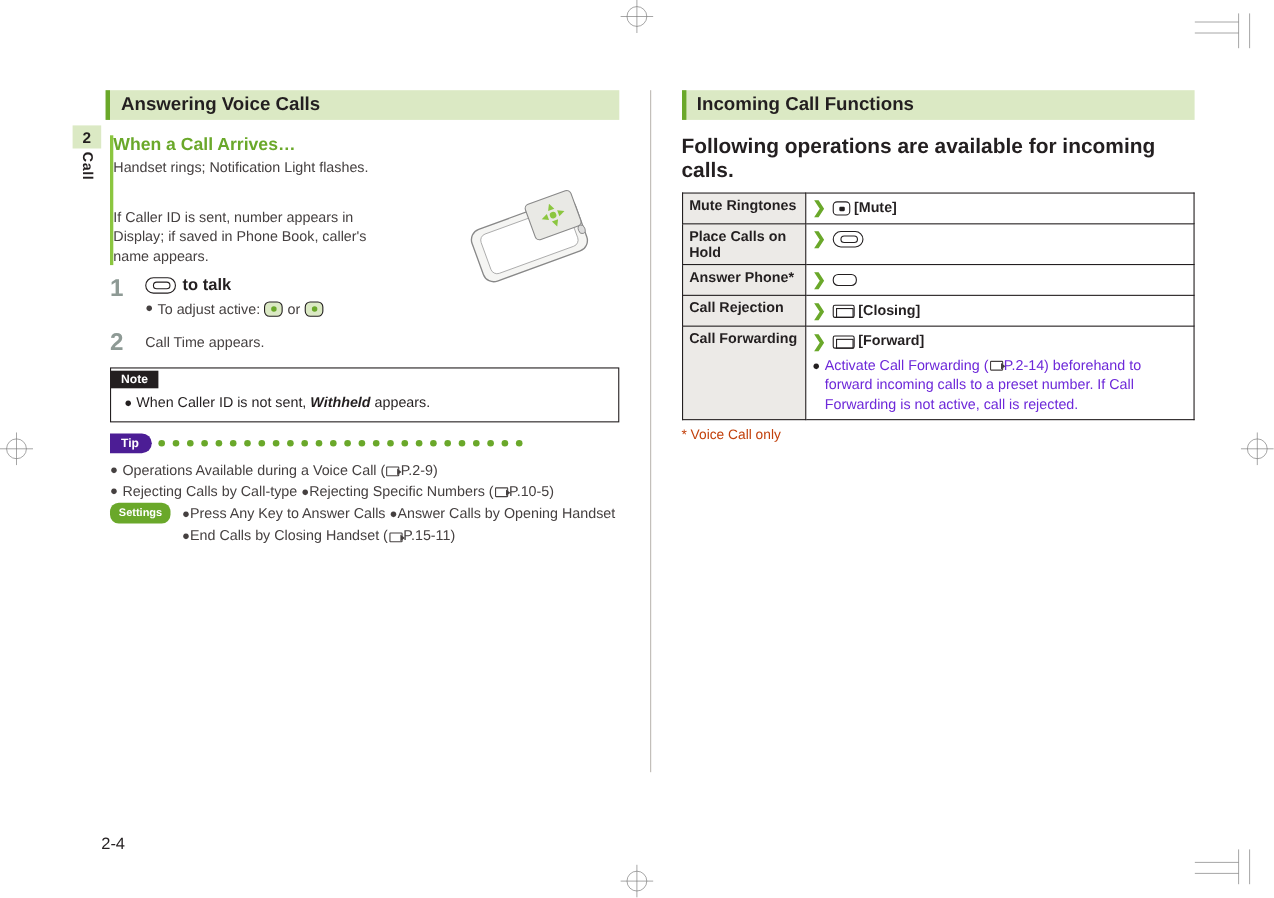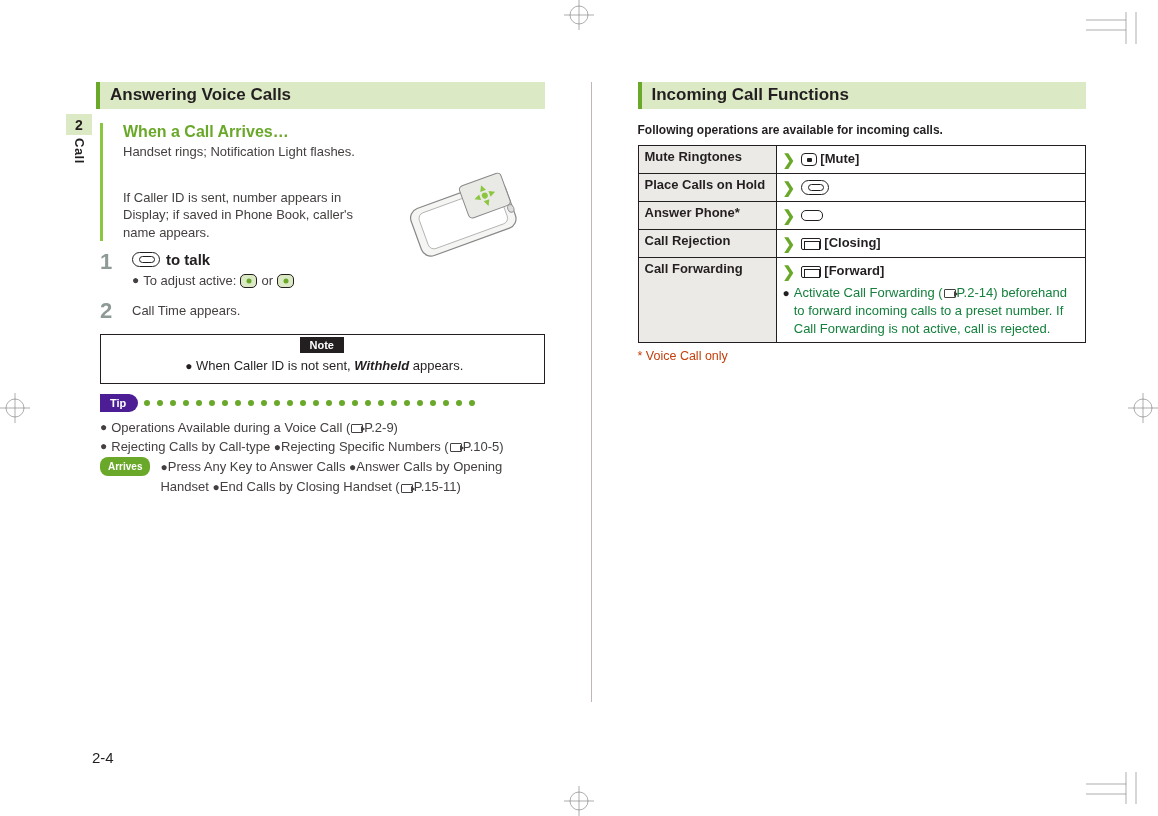--- a/index.html
+++ b/index.html
@@ -49,21 +49,21 @@
     left: 0px;
     writing-mode: vertical-rl;
     font-weight: bold;
     font-size: 13px;
     color: #231f20;
     letter-spacing: 0.5px;
   }
   .columns {
     flex: 1;
     display: flex;
-    gap: 46px;
+    gap: 28px;
   }
   .col {
     flex: 1;
     position: relative;
   }
   .col-divider {
     width: 0;
     border-left: 1px solid #bdb8b3;
     margin: 0 0;
     height: 620px;
@@ -73,21 +73,21 @@
     border-left: 4px solid #6aa82a;
     padding: 3px 10px 4px;
     font-weight: bold;
     font-size: 17px;
     color: #231f20;
     margin-bottom: 14px;
     font-stretch: condensed;
   }
   .subheader-block {
     border-left: 3px solid #8bc63f;
-    padding-left: 20px;
+    padding-left: 0;
     margin-left: 4px;
   }
   .subheader {
     color: #6aa82a;
     font-weight: bold;
     font-size: 16px;
     margin-bottom: 2px;
     font-stretch: condensed;
   }
   .sub-desc {
@@ -212,21 +212,20 @@
     position:absolute;
     left:5px; top:4px;
     width:5px; height:4px;
     background:#231f20;
     border-radius:1px;
   }
   .note-box {
     border: 1px solid #231f20;
     margin: 12px 0 10px 4px;
     padding-bottom: 4px;
-    text-align: center;
   }
   .note-tab {
     display:inline-block;
     background:#231f20;
     color:#fff;
     font-size:11px;
     font-weight:bold;
     padding:2px 10px;
     margin-left:-1px;
     margin-top:-1px;
@@ -288,38 +287,38 @@
     content:'';
     position:absolute;
     right:-3px; top:1px;
     width:0;height:0;
     border-top:3px solid transparent;
     border-bottom:3px solid transparent;
     border-left:4px solid #454040;
   }
   .intro-bold {
     font-weight:bold;
-    font-size:12px;
+    font-size:19px;
     margin: 0 0 8px 0;
     font-stretch: condensed;
   }
   table.func {
     border-collapse: collapse;
     width: 100%;
     font-size: 13px;
   }
   table.func td {
     border: 1px solid #231f20;
     padding: 3px 6px;
     vertical-align: top;
   }
   table.func td.fname {
     background: #eceae7;
     font-weight: bold;
-    width: 138px;
+    width: 112px;
     font-stretch: condensed;
   }
   table.func td.faction {
     line-height: 1.4;
   }
   .arrow-ico {
     color:#6aa82a;
     font-weight:bold;
     font-size:15px;
     vertical-align:middle;
@@ -328,21 +327,21 @@
   .bracket-label { font-weight:bold; }
   .footnote {
     font-size: 12.5px;
     color:#c2410c;
     margin-top:6px;
     font-stretch: condensed;
   }
   .pagenum {
     position:absolute;
     left: 92px;
-    bottom: 50px;
+    bottom: 40px;
     font-size:15px;
     color:#231f20;
   }
 </style>
 </head>
 <body>
 
 <svg class="crop-mark cm-top" width="30" height="30">
     <circle cx="15" cy="15" r="9" fill="none" stroke="#777"></circle>
     <line x1="15" y1="0" x2="15" y2="30"></line>
@@ -482,21 +481,21 @@
       <div class="tip-list">
         <div class="row">
           <span class="bullet-dot">●</span>
           <span><span>Operations Available during a Voice Call (</span><span class="ref-icon"></span><span>P.2-9)</span></span>
         </div>
         <div class="row">
           <span class="bullet-dot">●</span>
           <span><span>Rejecting Calls by Call-type </span><span class="bullet-dot">●</span><span>Rejecting Specific Numbers (</span><span class="ref-icon"></span><span>P.10-5)</span></span>
         </div>
         <div class="row">
-          <span class="settings-pill">Arrives</span>
+          <span class="settings-pill">Settings</span>
           <span>
             <span class="bullet-dot">●</span><span>Press Any Key to Answer Calls </span><span class="bullet-dot">●</span><span>Answer Calls by Opening Handset </span><span class="bullet-dot">●</span><span>End Calls by Closing Handset (</span><span class="ref-icon"></span><span>P.15-11)</span>
           </span>
         </div>
       </div>
     </div>
 
     <div class="col-divider"></div>
 
     <div class="col">
@@ -538,21 +537,21 @@
         <tr>
           <td class="fname">Call Forwarding</td>
           <td class="faction">
             <div>
               <span class="arrow-ico">❯</span>
               <span class="key-msg"></span>
               <span class="bracket-label">[Forward]</span>
             </div>
             <div style="display:flex; gap:4px; margin-top:2px;">
               <span class="bullet-dot">●</span>
-              <span style="color:#15803d; font-stretch:condensed;"><span>Activate Call Forwarding (</span><span class="ref-icon"></span><span>P.2-14) beforehand to forward incoming calls to a preset number. If Call Forwarding is not active, call is rejected.</span></span>
+              <span style="color:#6d28d9; font-stretch:condensed;"><span>Activate Call Forwarding (</span><span class="ref-icon"></span><span>P.2-14) beforehand to forward incoming calls to a preset number. If Call Forwarding is not active, call is rejected.</span></span>
             </div>
           </td>
         </tr>
       </tbody>
         </table>
 
       <div class="footnote">* Voice Call only</div>
     </div>
   </div>
 </div>

